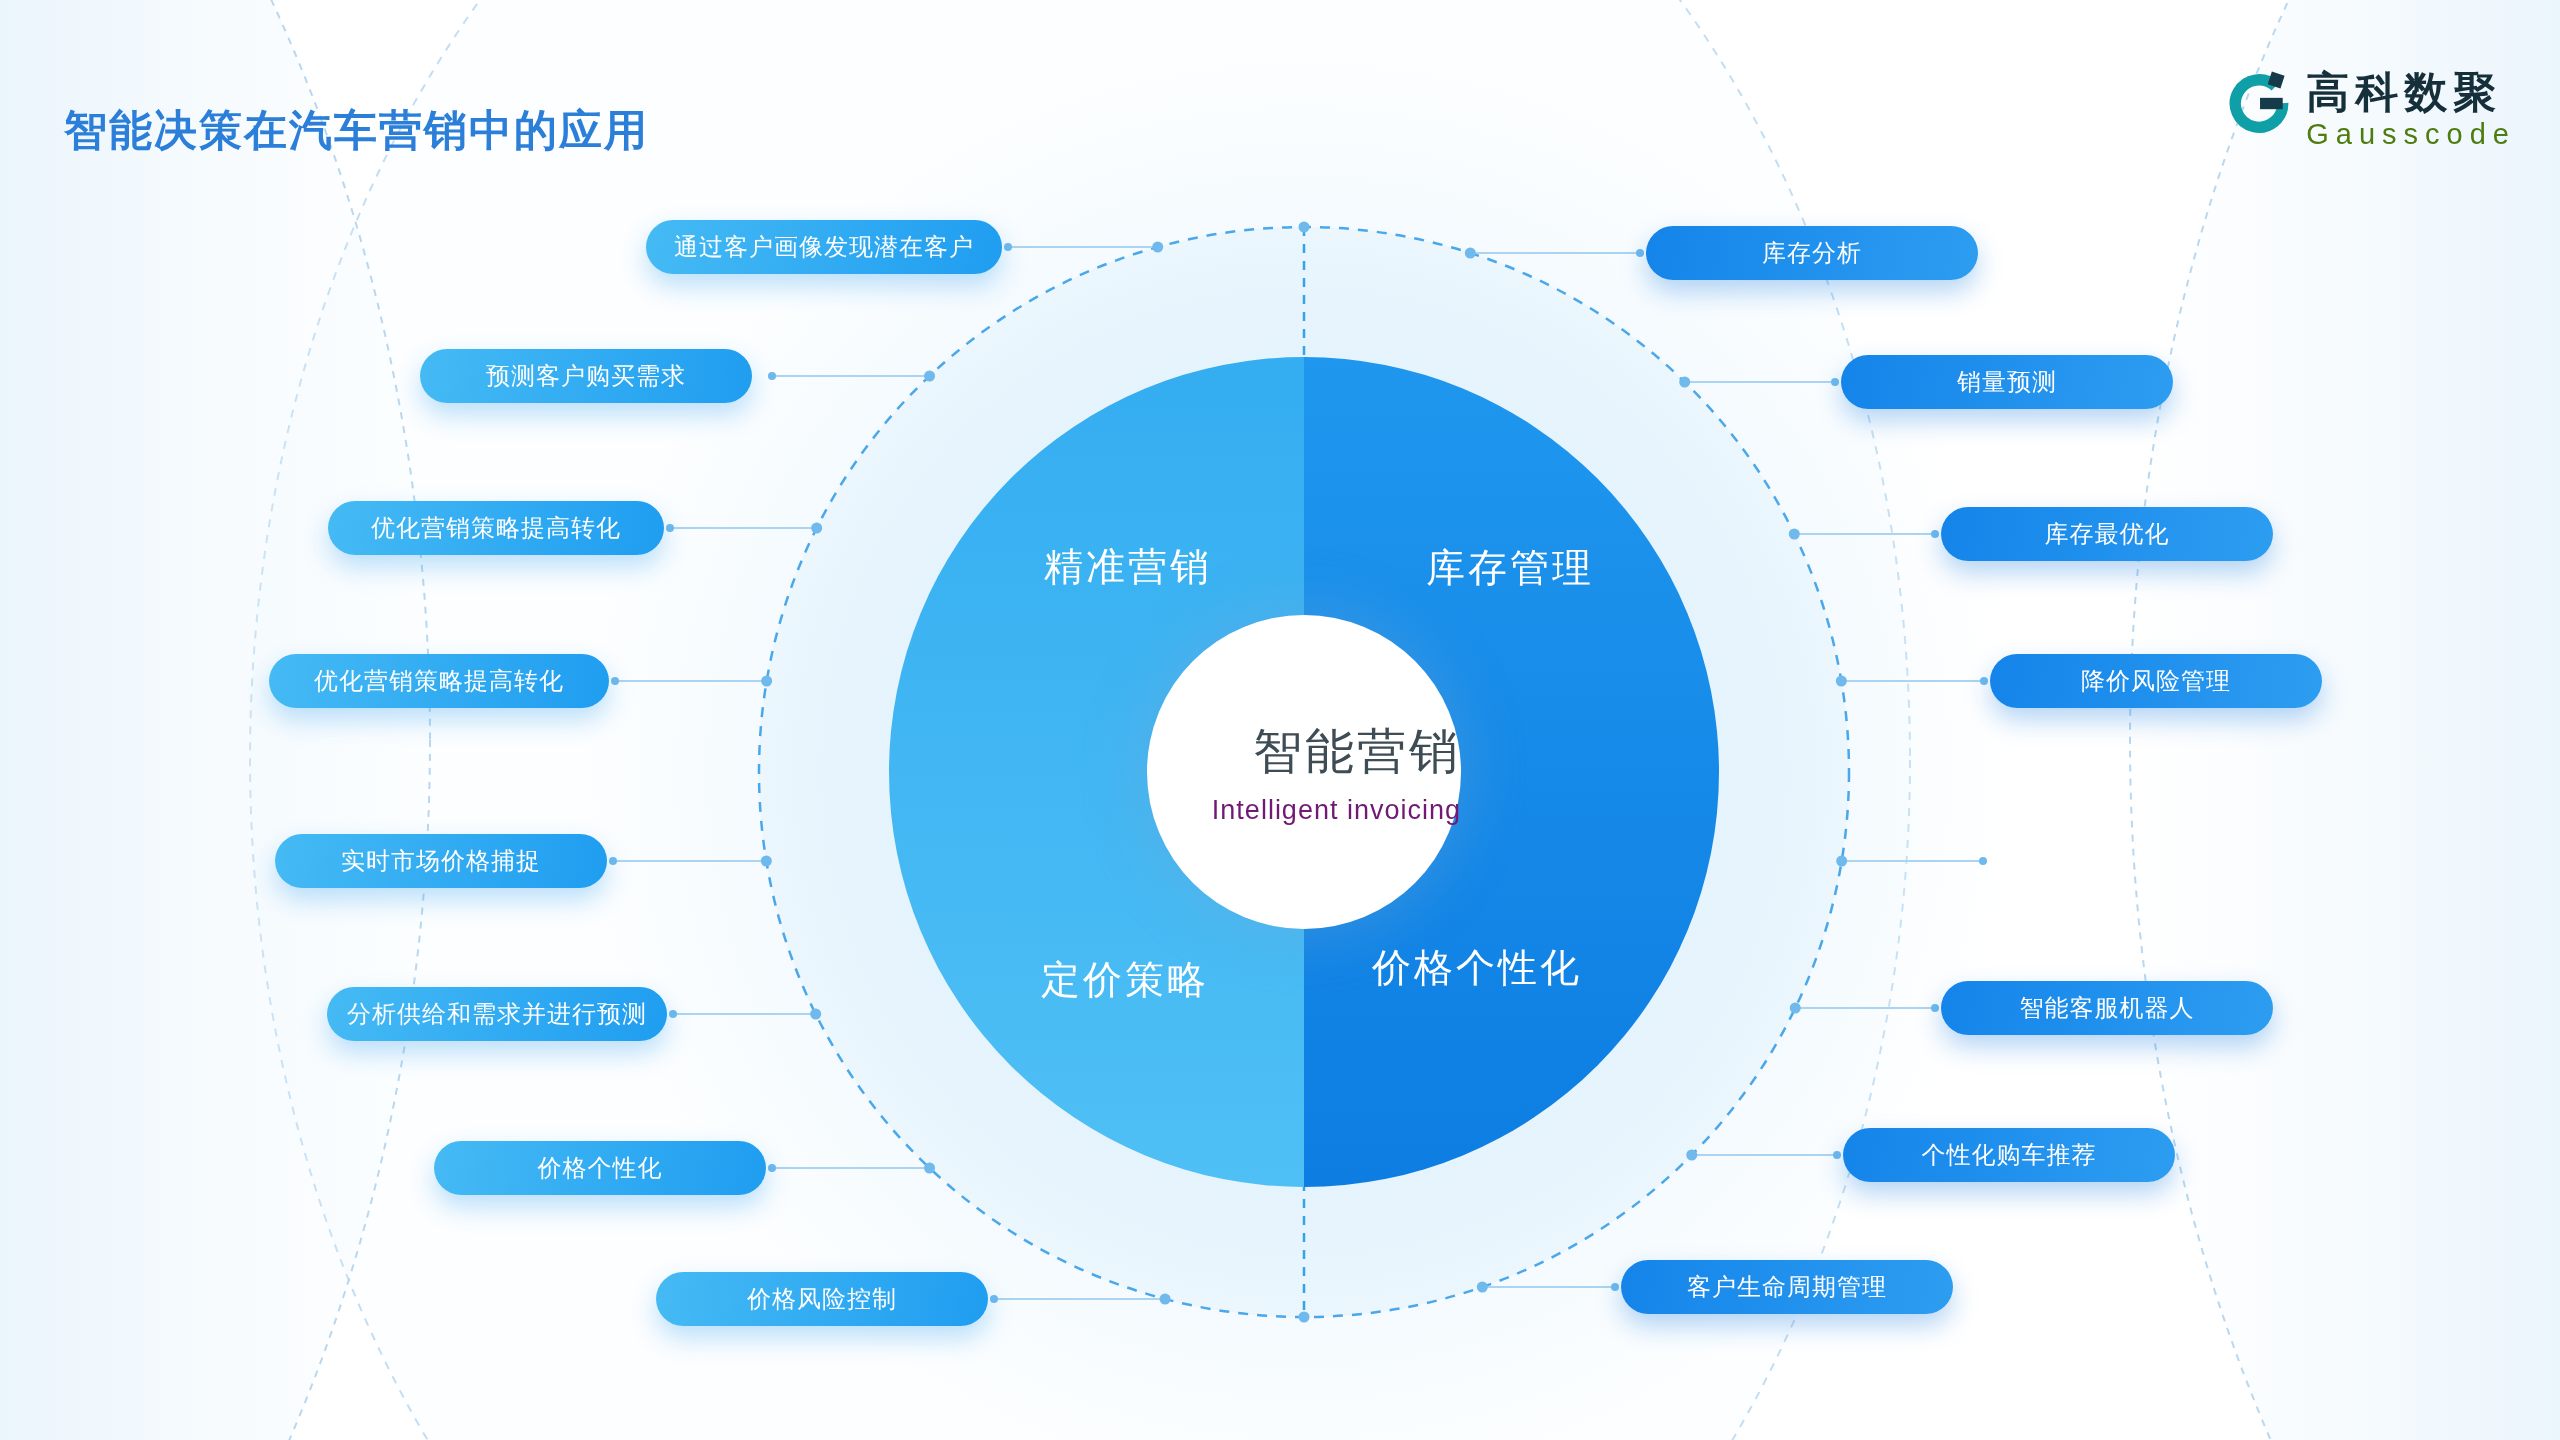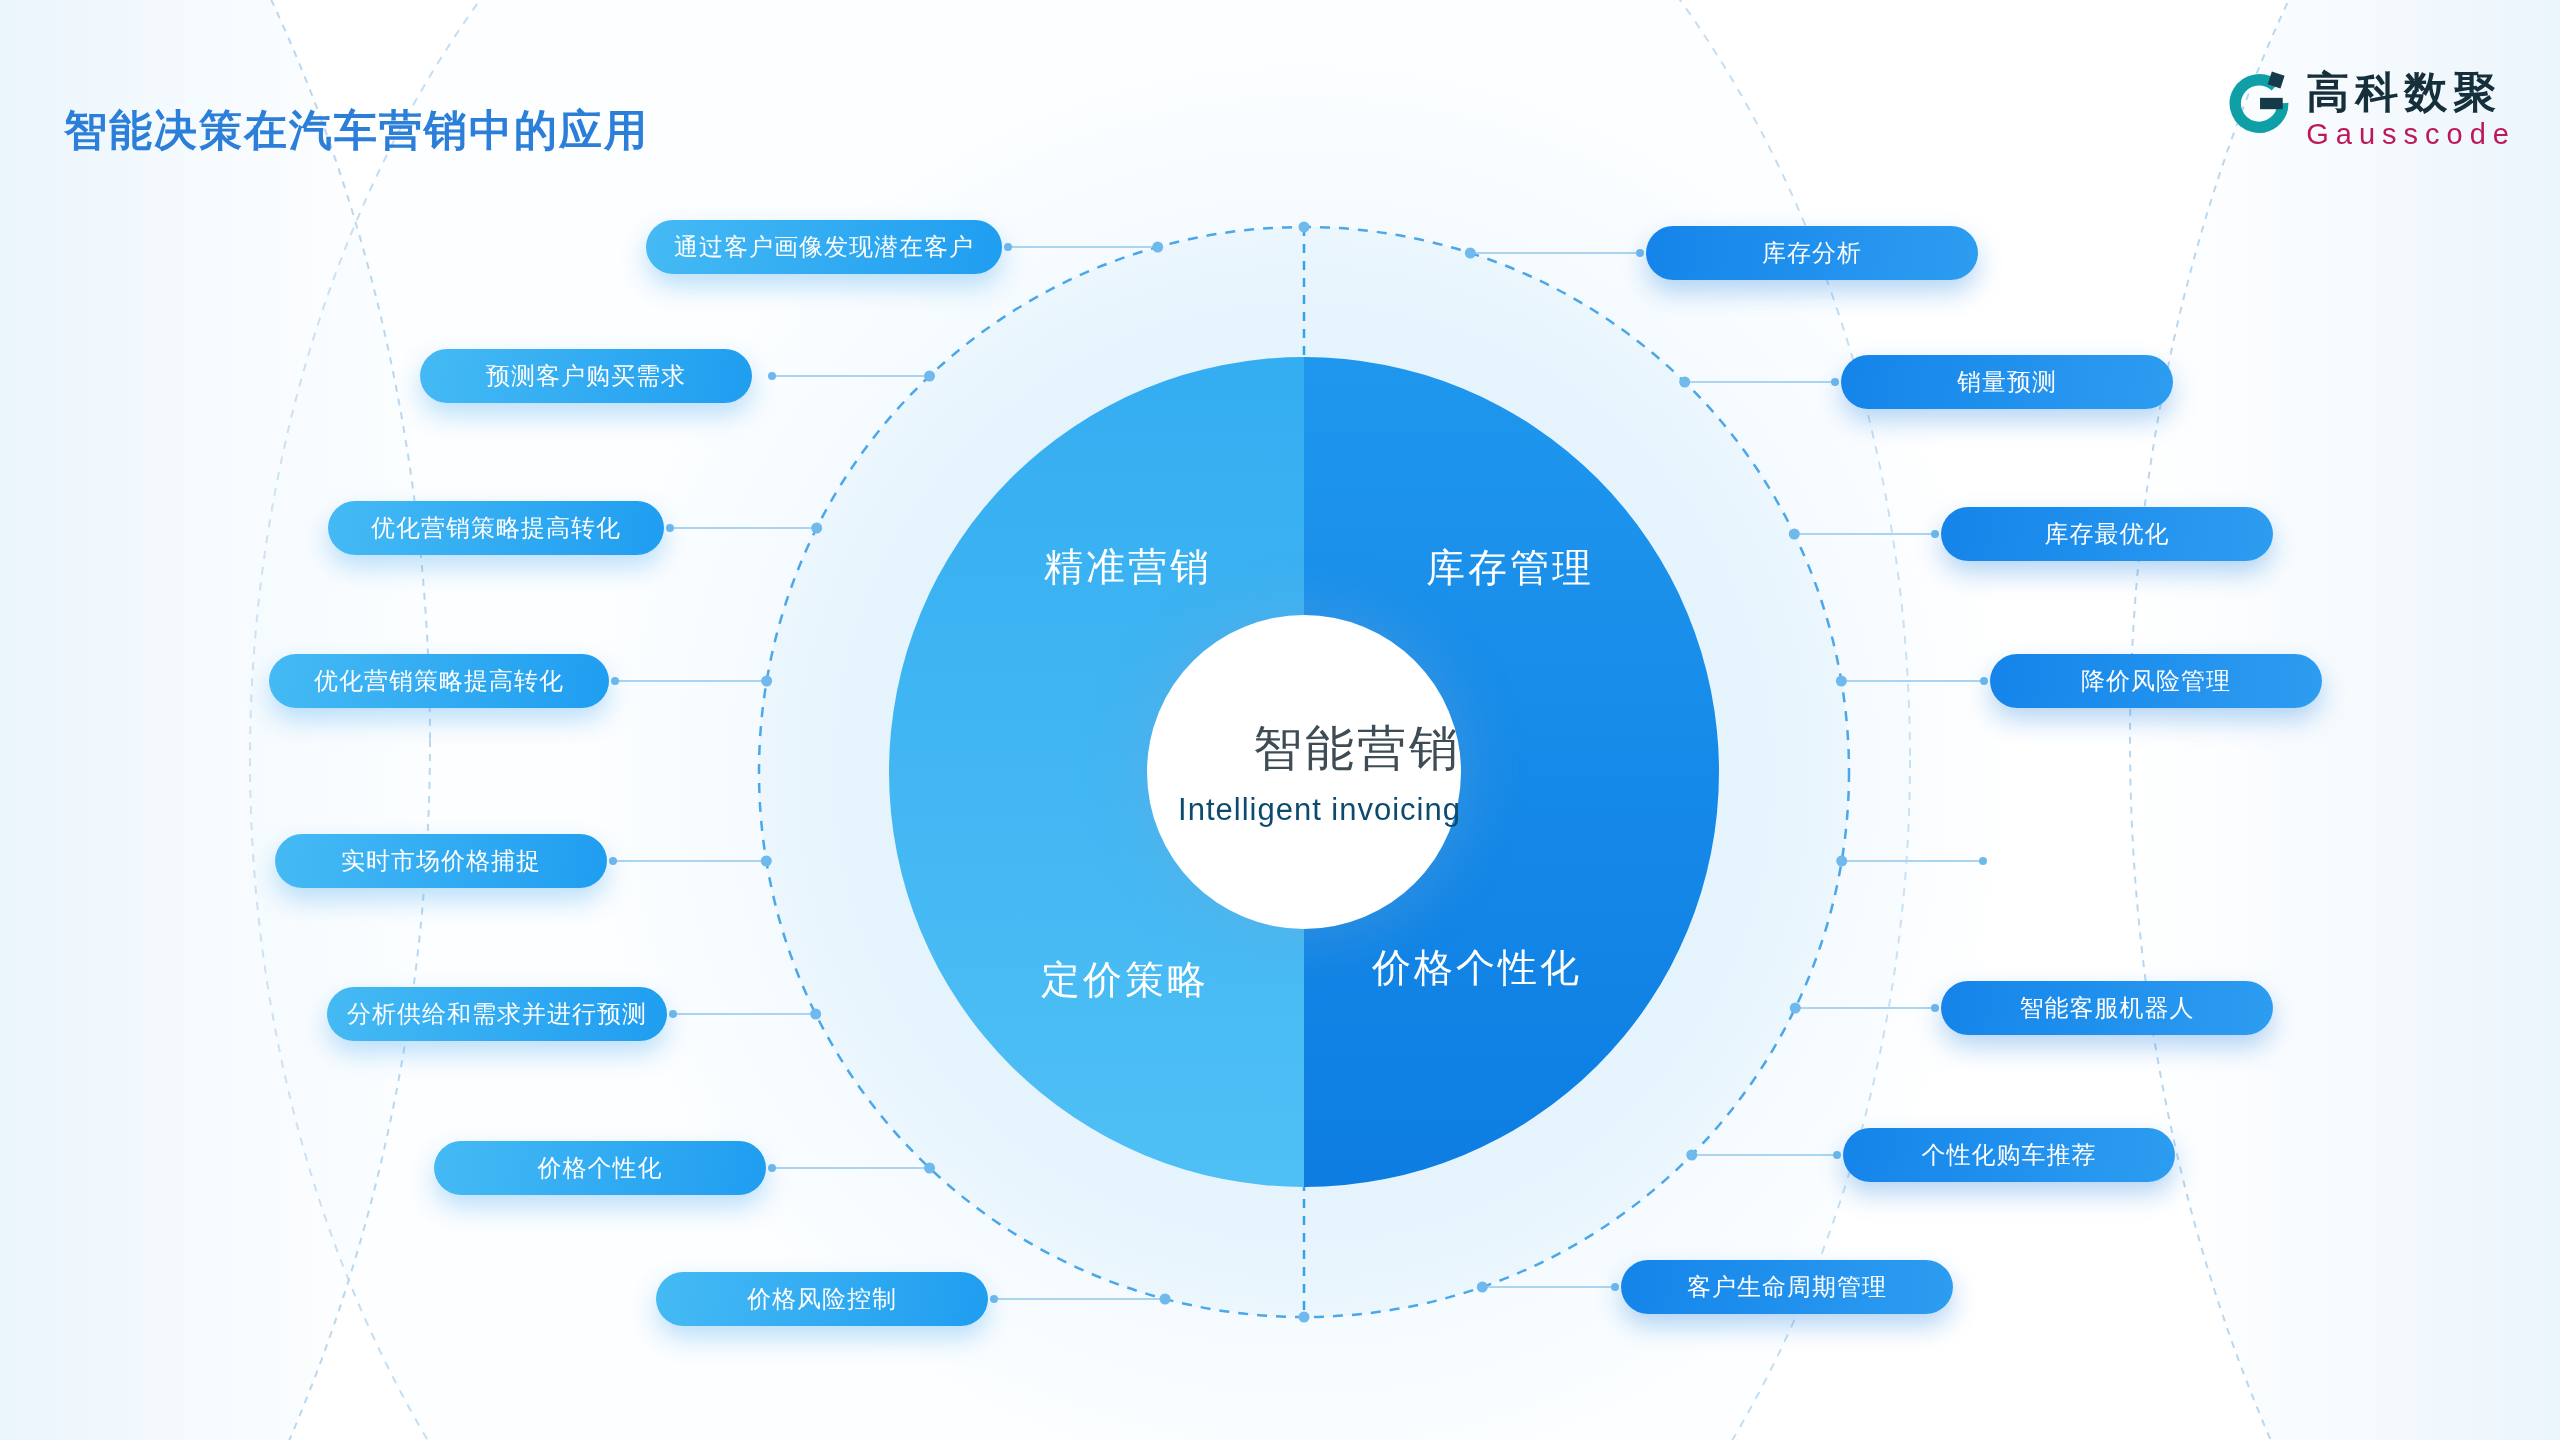--- a/index.html
+++ b/index.html
@@ -11,21 +11,21 @@
   svg.bg{position:absolute;left:0;top:0;}
 
   h1.title{
     position:absolute;left:64px;top:102px;margin:0;
     font-size:43px;font-weight:600;color:#2b7fd9;letter-spacing:2px;
   }
 
   .logo{position:absolute;top:70px;right:44px;display:flex;align-items:flex-start;gap:14px;}
   .logo .txt{display:flex;flex-direction:column;}
   .logo .brand{font-size:43px;font-weight:700;color:#152f3b;letter-spacing:6px;line-height:1.05;}
-  .logo .sub{font-size:29px;color:#be185d;letter-spacing:7px;margin-top:3px;}
+  .logo .sub{font-size:29px;color:#4d7c0f;letter-spacing:7px;margin-top:3px;}
 
   .pill{
     position:absolute;height:54px;transform:translate(-50%,-50%);
     display:flex;align-items:center;justify-content:center;box-sizing:border-box;
     border-radius:28px;color:#ffffff;font-size:24px;letter-spacing:1px;white-space:nowrap;
     padding:0 14px;
   }
   .pill.left{background:linear-gradient(100deg,#45baf4,#1f9df0);box-shadow:0 12px 26px rgba(50,160,240,.32);}
   .pill.right{background:linear-gradient(100deg,#1484ea,#2d9df1);box-shadow:0 12px 26px rgba(25,125,225,.32);}
 
@@ -33,21 +33,21 @@
     position:absolute;transform:translate(-50%,-50%);
     color:#ffffff;font-size:39px;letter-spacing:3px;font-weight:500;white-space:nowrap;
   }
 
   .center-circle{
     position:absolute;left:1147px;top:615px;width:314px;height:314px;border-radius:50%;
     background:#ffffff;box-shadow:0 0 55px 10px rgba(110,165,215,.32);
     display:flex;flex-direction:column;align-items:flex-end;justify-content:center;gap:10px;
   }
   .center-title{font-size:49px;color:#3e4c56;letter-spacing:3px;}
-  .center-sub{font-size:31px;color:#0c4a6e;letter-spacing:1px;}
+  .center-sub{font-size:27px;color:#701a75;letter-spacing:1px;}
 </style>
 </head>
 <body>
 
 <div class="stage">
 
   <svg class="bg" width="2560" height="1440" viewBox="0 0 2560 1440">
     <defs>
       <radialGradient id="glow" cx="50%" cy="50%" r="50%">
         <stop offset="0%" stop-color="#cfe7fa" stop-opacity="0.85"></stop>

